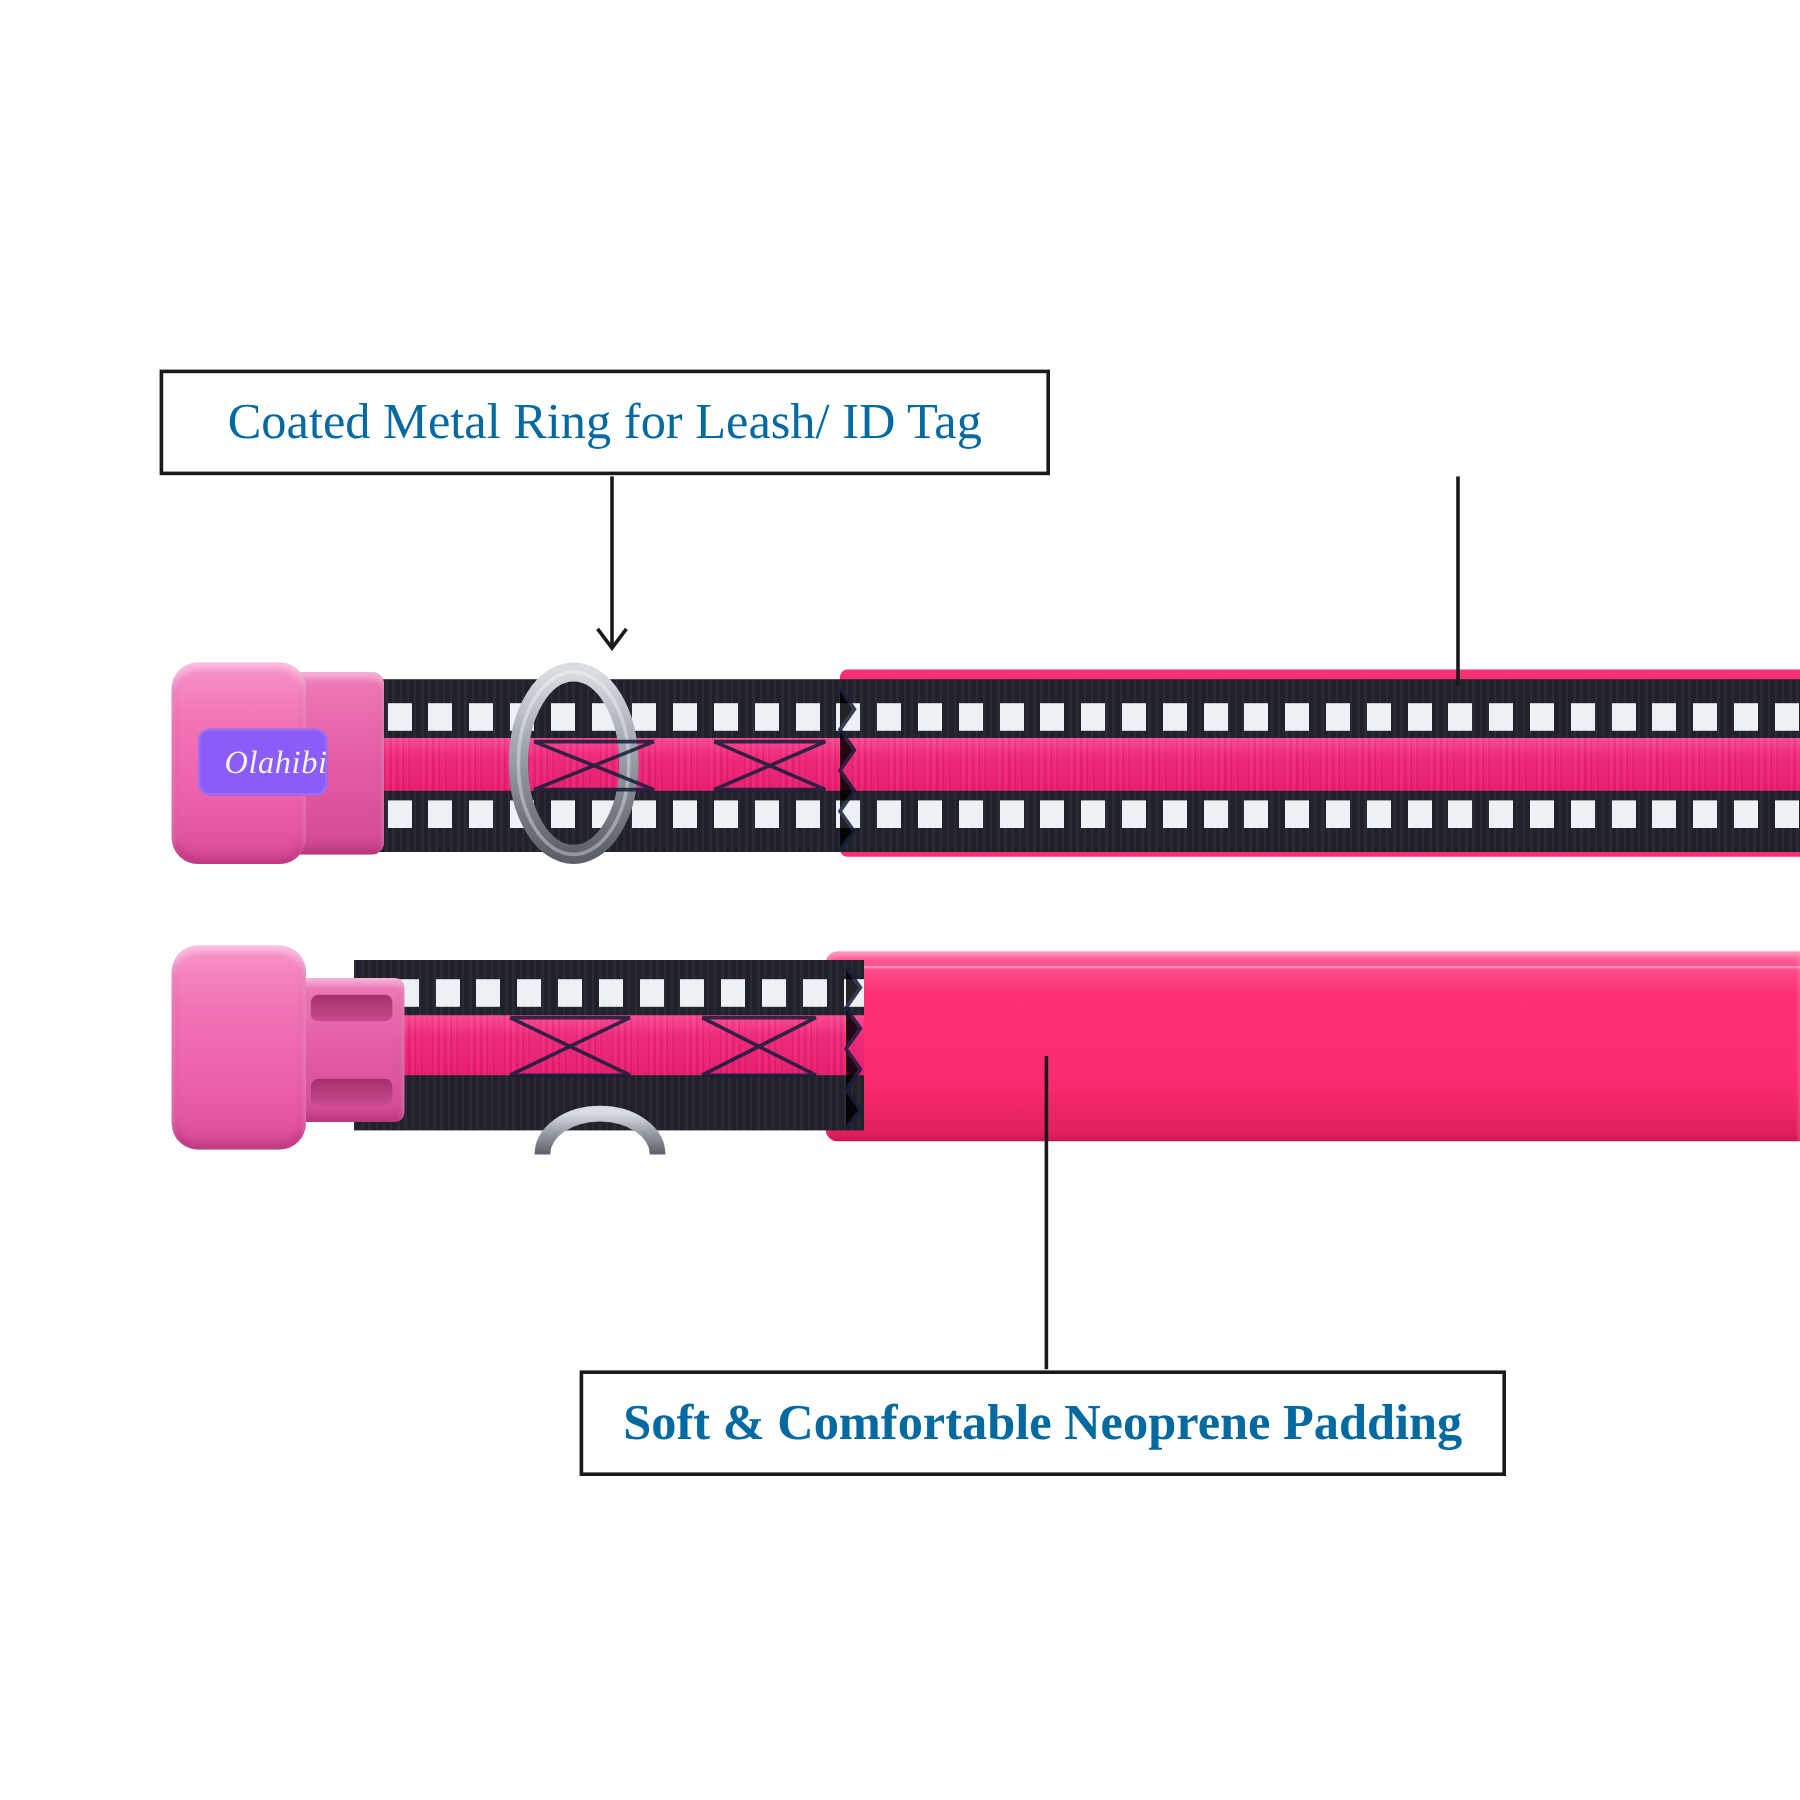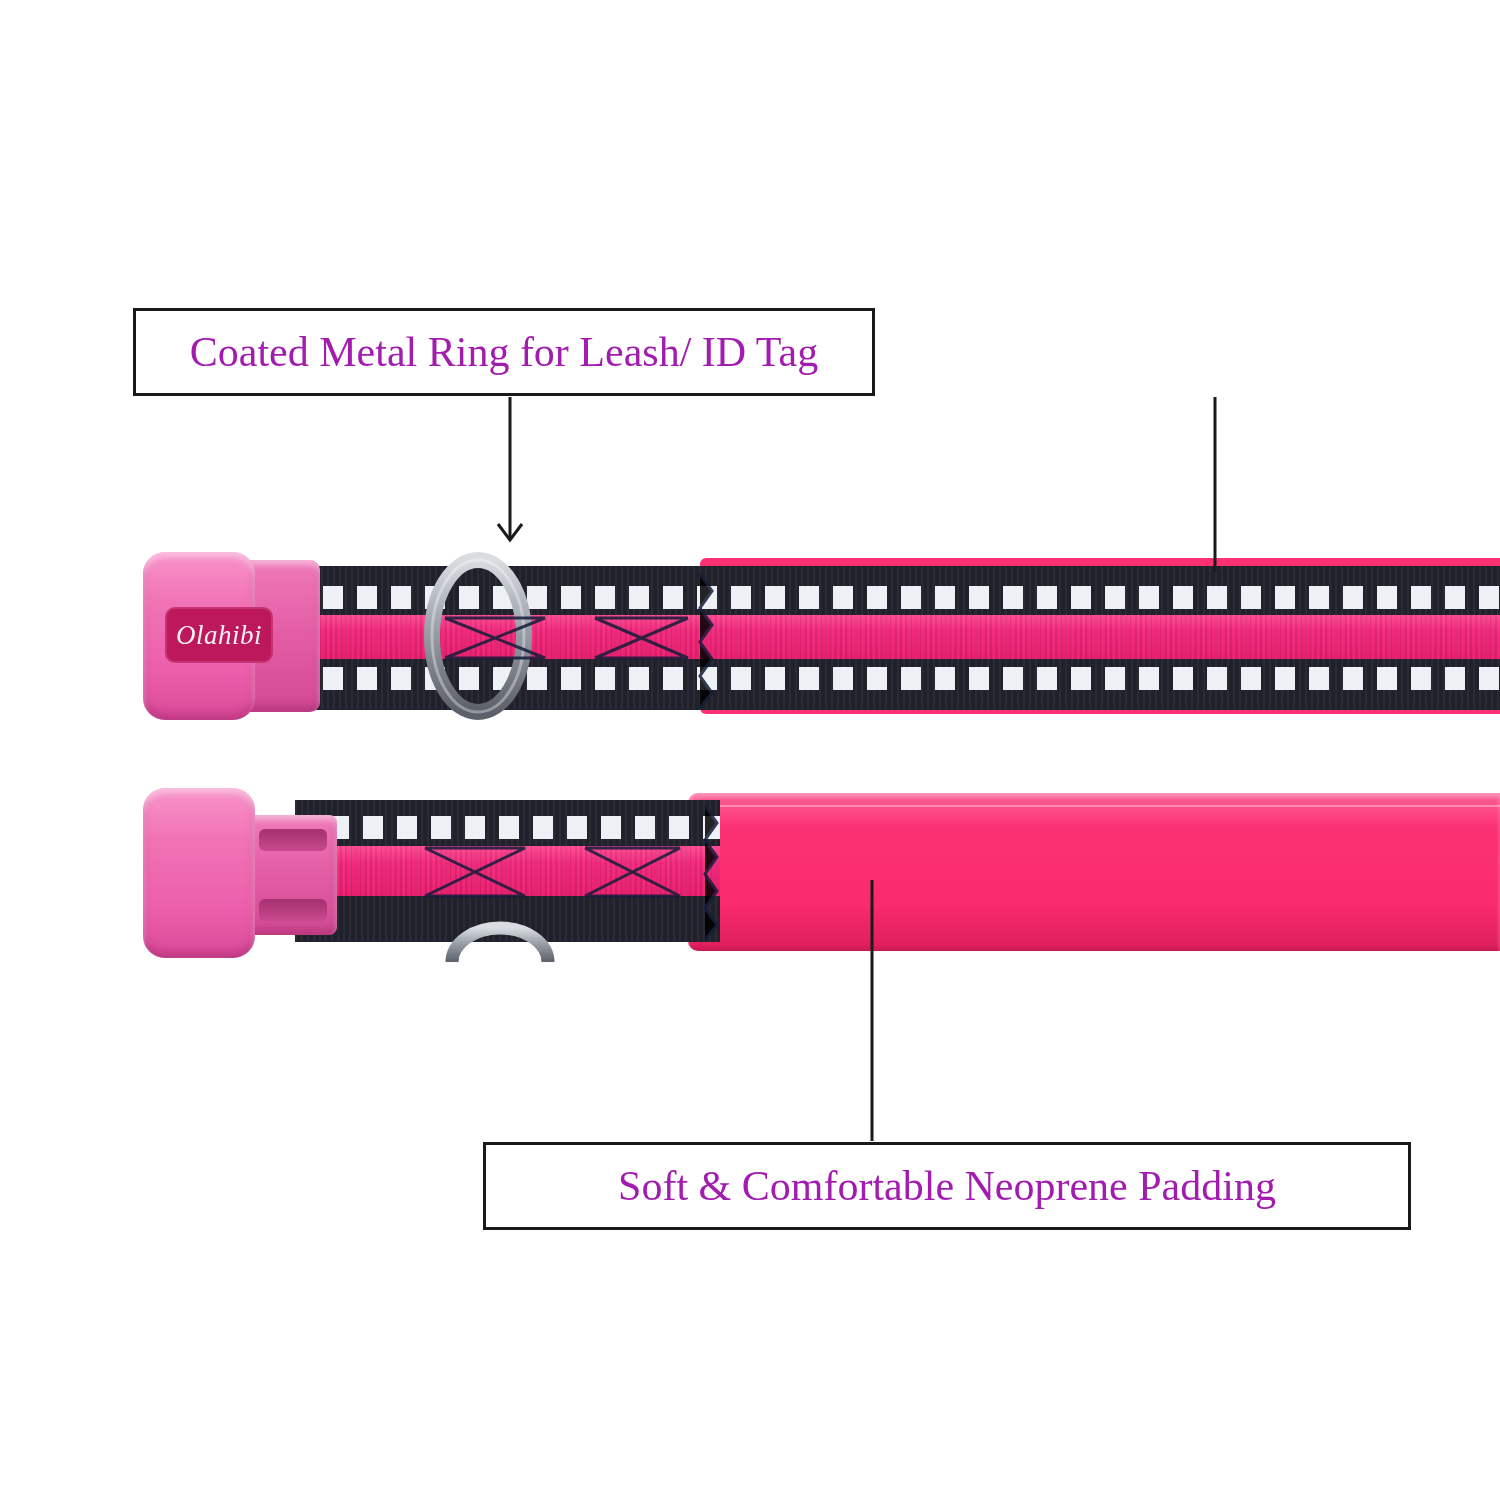--- a/index.html
+++ b/index.html
@@ -9,27 +9,27 @@
     background:#ffffff;
     overflow:hidden;
     font-family:"Liberation Serif", serif;
   }
   
   .callout{
     position:absolute;
     border:3px solid #1a1a1a;
     background:#ffffff;
     display:flex;align-items:center;justify-content:center;
-    font-size:42px;color:#a21caf;
+    font-size:42px;color:#0369a1;
     white-space:nowrap;
     box-sizing:border-box;
   }
   #callout-ring{left:133px;top:308px;width:742px;height:88px;}
   #callout-stripes{left:1008px;top:308px;width:382px;height:88px;}
-  #callout-padding{left:483px;top:1142px;width:928px;height:88px;}
+  #callout-padding{left:483px;top:1142px;width:772px;height:88px;font-weight:bold;}
 
   
   .neo-sliver{position:absolute;background:#fb3174;}
   #neo-sliver-top{left:700px;top:558px;width:800px;height:14px;border-radius:6px 0 0 6px;}
   #neo-sliver-bottom{left:700px;top:702px;width:800px;height:12px;border-radius:0 0 0 6px;}
   #neoprene-pad{
     position:absolute;left:688px;top:793px;width:812px;height:158px;
     background:linear-gradient(180deg,#ff6097 0%,#fb3174 22%,#f92b6e 70%,#e0205c 96%,#c81850 100%);
     border-radius:10px 0 0 10px;
     box-shadow:inset 0 4px 4px rgba(255,255,255,.35);
@@ -84,22 +84,22 @@
     background:linear-gradient(180deg,#ef7ab9 0%,#e35ca4 50%,#d14a93 100%);}
   .slot{
     position:absolute;left:14px;right:10px;height:22px;
     background:linear-gradient(180deg,#a5316f,#c74a8e);
     border-radius:6px;
   }
   #buckle-bottom-tongue .slot.s1{top:14px;}
   #buckle-bottom-tongue .slot.s2{bottom:14px;}
   #brand-label{
     position:absolute;left:165px;top:607px;width:108px;height:56px;
-    background:#be185d;border-radius:10px;
-    display:flex;align-items:center;justify-content:center;
+    background:#8b5cf6;border-radius:10px;
+    display:flex;align-items:center;justify-content:flex-end;
     color:#f2f2f2;font-style:italic;font-size:27px;
     letter-spacing:.5px;
     box-shadow:0 0 0 2px rgba(255,255,255,.12) inset;
   }
 
   
   .overlay{position:absolute;left:0;top:0;pointer-events:none;}
 </style>
 </head>
 <body>

